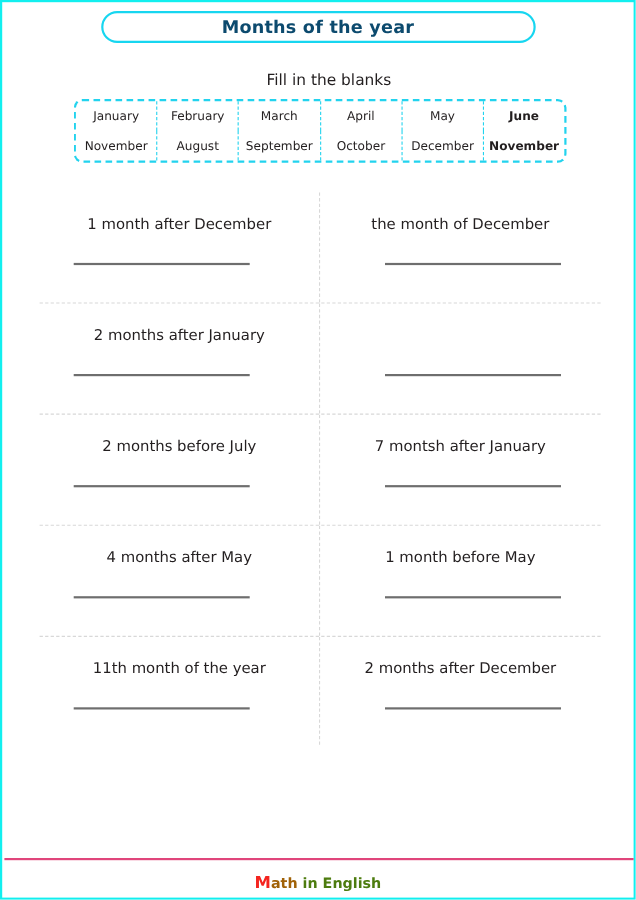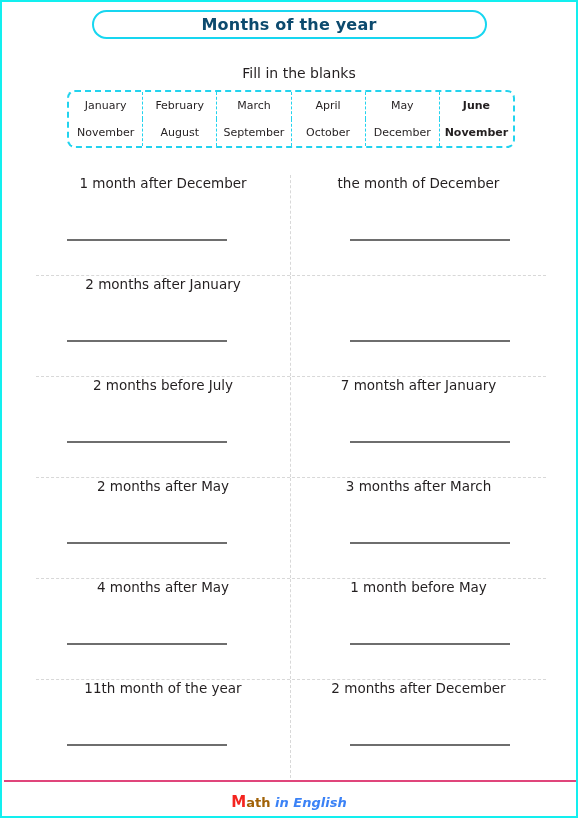--- a/index.html
+++ b/index.html
@@ -114,20 +114,21 @@
     position: relative;
     box-sizing: border-box;
     display: flex;
     flex-direction: column;
     align-items: center;
   }
   .q-cell.left {
     border-right: 1px dashed #d8d8d8;
   }
   .q-text {
+    margin-top: 21px;
     font-size: 13.5px;
     color: #231f20;
     text-align: center;
     white-space: nowrap;
   }
   .q-line {
     position: absolute;
     top: 64px;
     width: 160px;
     height: 0;
@@ -154,21 +155,21 @@
     left: 0;
     top: 791px;
     width: 100%;
     text-align: center;
     font-size: 13px;
     font-weight: bold;
     letter-spacing: 0px;
   }
   .logo-m  { color: #f4241f; font-size: 15px; }
   .logo-ath { color: #a16207; }
-  .logo-rest { color: #3b82f6; font-style: italic; }
+  .logo-rest { color: #4d7c0f; }
 </style>
 </head>
 <body>
 
 <div class="page">
 
   <div class="title-wrap">
     <div class="title-pill">
       <span class="title-text">Months of the year</span>
     </div>
@@ -222,30 +223,20 @@
       <div class="q-cell left">
         <div class="q-text">2 months before July</div>
         <div class="q-line"></div>
       </div>
       <div class="q-cell right">
         <div class="q-text">7 montsh after January</div>
         <div class="q-line"></div>
       </div>
     </div>
 
-    <div class="q-row">
-      <div class="q-cell left">
-        <div class="q-text">2 months after May</div>
-        <div class="q-line"></div>
-      </div>
-      <div class="q-cell right">
-        <div class="q-text">3 months after March</div>
-        <div class="q-line"></div>
-      </div>
-    </div>
 
     <div class="q-row">
       <div class="q-cell left">
         <div class="q-text">4 months after May</div>
         <div class="q-line"></div>
       </div>
       <div class="q-cell right">
         <div class="q-text">1 month before May</div>
         <div class="q-line"></div>
       </div>

